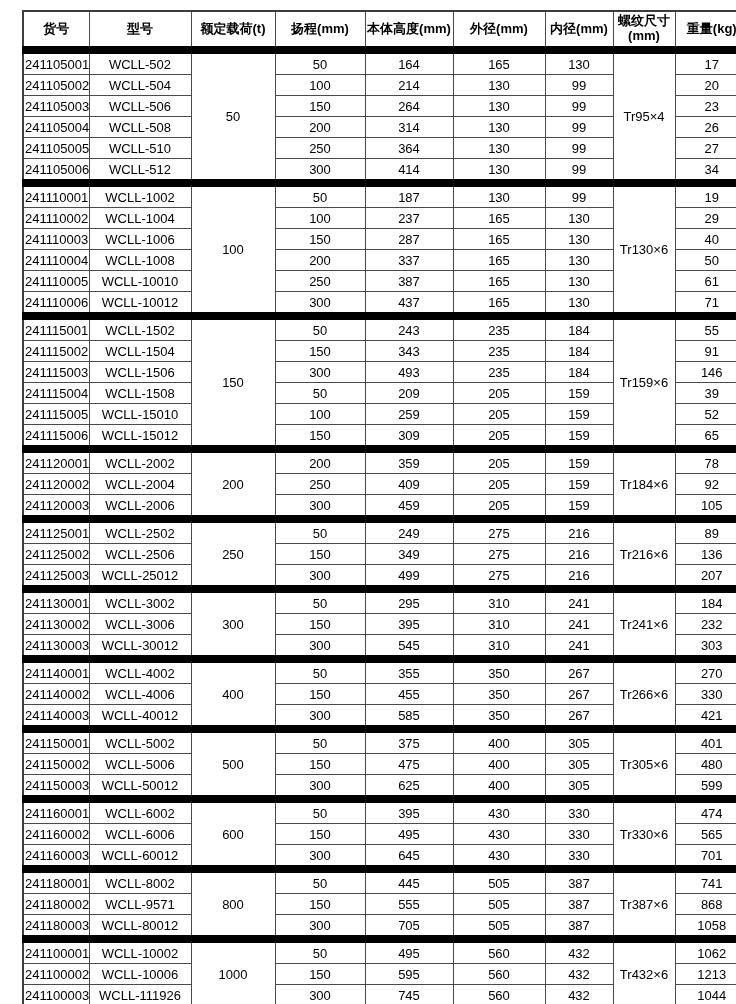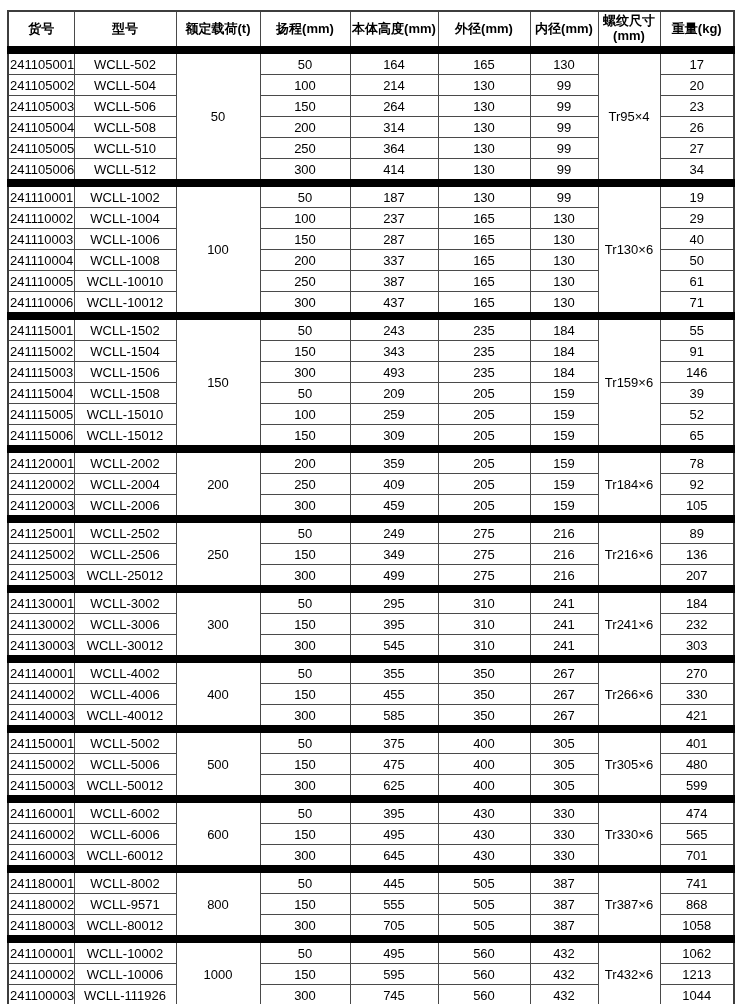--- a/index.html
+++ b/index.html
@@ -7,21 +7,21 @@
     padding: 0;
     background: #ffffff;
     width: 736px;
     font-family: "Liberation Sans", "DejaVu Sans", sans-serif;
     color: #000000;
   }
   .page {
     width: 736px;
     height: 1004px;
     box-sizing: border-box;
-    padding: 10px 3px 0 7px;
+    padding: 10px 3px 0 22px;
     overflow: hidden;
   }
   table.spec {
     border-collapse: collapse;
     table-layout: fixed;
     width: 726px;
     border: 2px solid #3d3d3d;
   }
   table.spec th,
   table.spec td {

